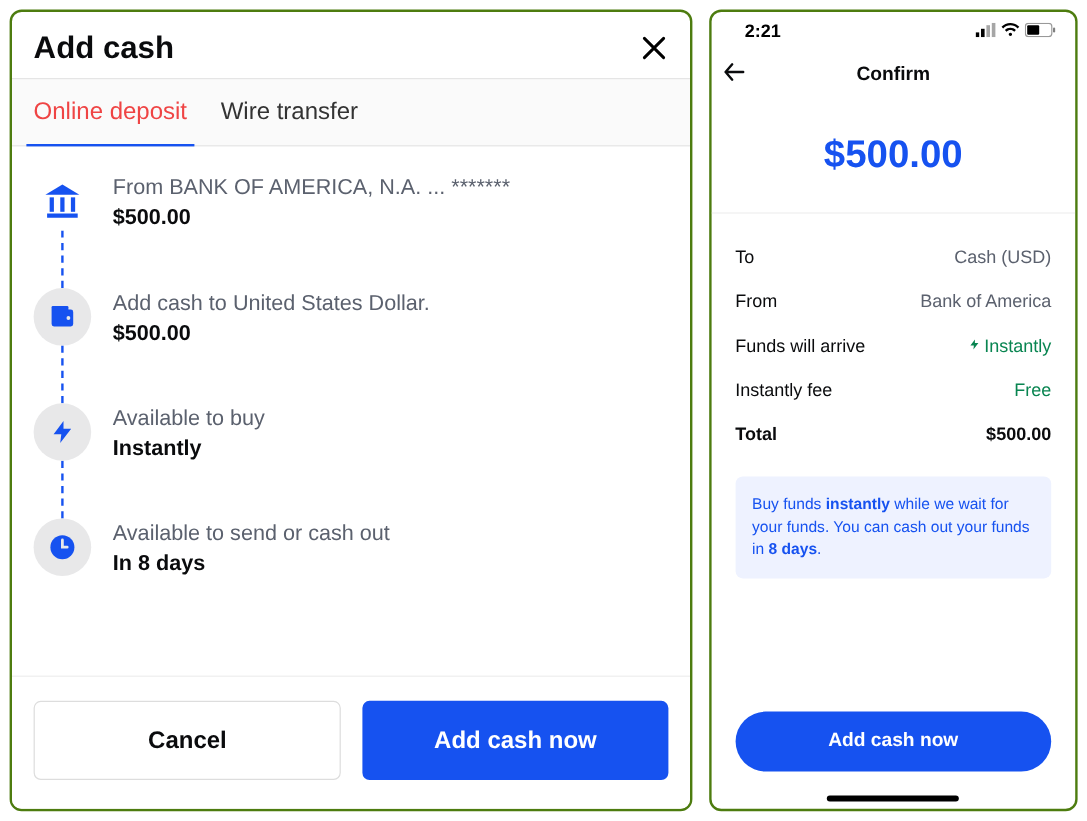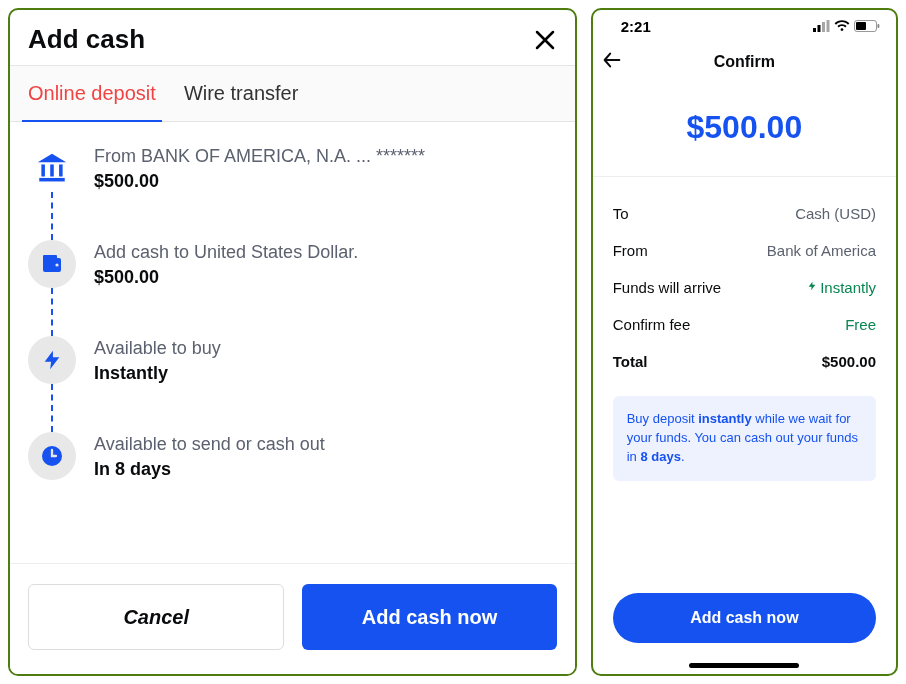--- a/index.html
+++ b/index.html
@@ -108,21 +108,20 @@
     display: flex;
     align-items: center;
     justify-content: center;
     cursor: pointer;
     border: none;
   }
   .btn-outline {
     background: #fff;
     color: #0a0b0d;
     border: 1px solid #ddd;
-    font-style: italic;
   }
   .btn-primary {
     background: #1652f0;
     color: #fff;
   }
 
   
   .status-bar {
     display: flex;
     justify-content: space-between;
@@ -341,31 +340,31 @@
     <div class="drow">
       <span class="k">Funds will arrive</span>
       <span class="v green">
         <span class="bolt"><svg width="10" height="12" viewBox="0 0 24 24" fill="#098551">
               <path d="M13 2 L4 14 L11 14 L10 22 L20 9 L13 9 Z"></path>
             </svg></span>
         <span>Instantly</span>
       </span>
     </div>
     <div class="drow">
-      <span class="k">Confirm fee</span>
+      <span class="k">Instantly fee</span>
       <span class="v green">Free</span>
     </div>
     <div class="drow total">
       <span class="k">Total</span>
       <span class="v">$500.00</span>
     </div>
   </div>
 
   <div class="info-card">
-    <span>Buy deposit </span><b>instantly</b><span> while we wait for your funds. You can cash out your funds in </span><b>8 days</b><span>.</span>
+    <span>Buy funds </span><b>instantly</b><span> while we wait for your funds. You can cash out your funds in </span><b>8 days</b><span>.</span>
   </div>
 
   <div class="r-spacer"></div>
 
   <div class="r-footer">
     <button class="btn-pill">Add cash now</button>
   </div>
   <div class="home-indicator"></div>
 </div>
 

